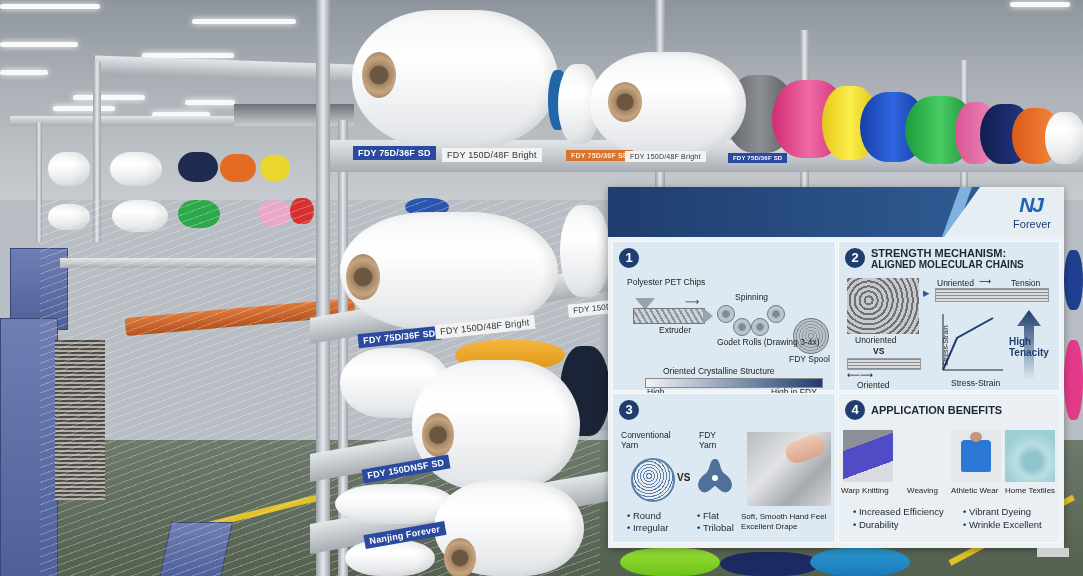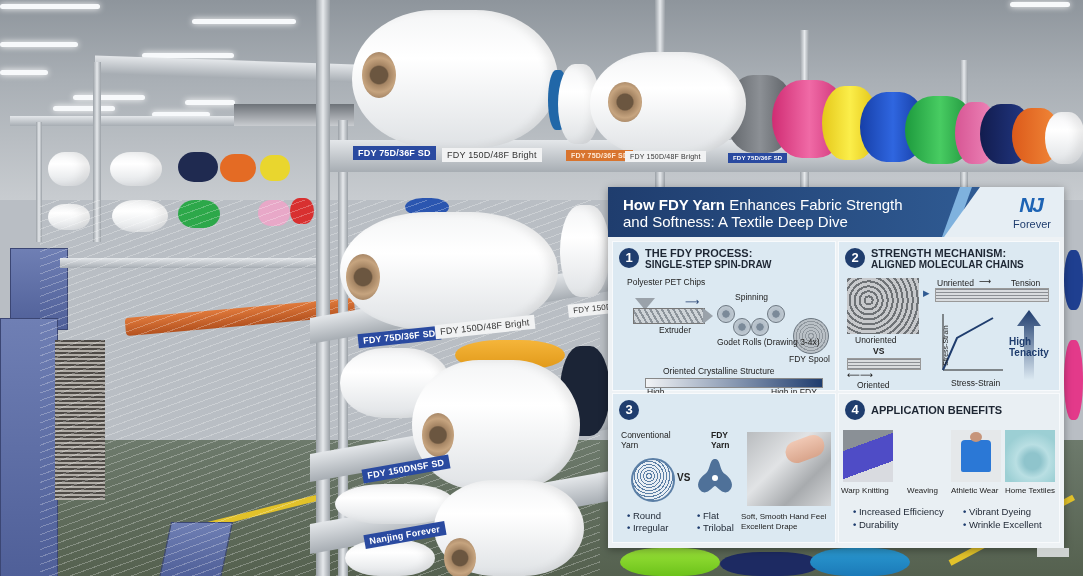--- a/index.html
+++ b/index.html
@@ -151,36 +151,28 @@
   <div class="label blue" style="left:728px;top:153px;font-size:6px;">FDY 75D/36F SD</div>
   <div class="label blue" style="left:358px;top:330px;transform:rotate(-6deg);">FDY 75D/36F SD</div>
   <div class="label white" style="left:435px;top:320px;transform:rotate(-6deg);">FDY 150D/48F Bright</div>
   <div class="label white" style="left:568px;top:300px;font-size:8px;transform:rotate(-6deg);">FDY 150D/48F Bright</div>
   <div class="label blue" style="left:362px;top:462px;transform:rotate(-10deg);">FDY 150DNSF SD</div>
   <div class="label blue" style="left:364px;top:528px;transform:rotate(-10deg);">Nanjing Forever</div>
 </div>
 
 <div class="info">
   <div class="info-head">
-    <div class="info-title">
-      <b>How FDY Yarn</b><span> Enhances Fabric Strength</span><br>
-      <span>and Softness: A Textile Deep Dive</span>
-    </div>
     <div class="logo-stripe"></div>
     <div class="logo-wrap"></div>
     <div class="logo-nj"><span style="color:#1d63b4">NJ</span></div>
     <div class="logo-forever">Forever</div>
   </div>
 
   <div class="panel p1">
     <div class="num">1</div>
-    <div class="ptitle">
-      <div>THE FDY PROCESS:</div>
-      <div class="psub">SINGLE-STEP SPIN-DRAW</div>
-    </div>
     <div class="t" style="left:14px;top:36px;width:46px;line-height:9px;">Polyester PET Chips</div>
     <div style="position:absolute;left:22px;top:56px;width:0;height:0;border-left:10px solid transparent;border-right:10px solid transparent;border-top:12px solid #9aa2aa;"></div>
     <div style="position:absolute;left:20px;top:66px;width:70px;height:14px;background:repeating-linear-gradient(60deg,#8d949b 0 2px,#cfd4d8 2px 5px);border:1px solid #777;"></div>
     <div style="position:absolute;left:90px;top:66px;width:0;height:0;border-top:8px solid transparent;border-bottom:8px solid transparent;border-left:10px solid #9aa2aa;"></div>
     <div class="t" style="left:72px;top:54px;font-size:10px;color:#1f3d6e;">⟶</div>
     <div class="t" style="left:46px;top:83px;">Extruder</div>
     <div class="t" style="left:122px;top:50px;text-align:right;">Spinning</div>
     <div class="roll" style="left:104px;top:63px;"></div>
     <div class="roll" style="left:120px;top:76px;"></div>
     <div class="roll" style="left:138px;top:76px;"></div>
@@ -226,21 +218,21 @@
           </linearGradient>
         </defs>
       <polygon points="12,0 24,16 17,16 17,70 7,70 7,16 0,16" fill="url(#ag)"></polygon>
     </svg>
     <div class="t tc" style="left:170px;top:94px;width:42px;font-size:10px;font-weight:bold;color:#1f3d6e;white-space:normal;line-height:11px;">High Tenacity</div>
   </div>
 
   <div class="panel p3">
     <div class="num">3</div>
     <div class="t tc" style="left:8px;top:36px;width:60px;white-space:normal;line-height:10px;">Conventional Yarn</div>
-    <div class="t tc" style="left:98px;top:36px;width:30px;white-space:normal;line-height:10px;font-weight:bold;">FDY Yarn</div>
+    <div class="t tc" style="left:86px;top:36px;width:30px;white-space:normal;line-height:10px;">FDY Yarn</div>
     <div style="position:absolute;left:18px;top:64px;width:40px;height:40px;border-radius:50%;background:repeating-radial-gradient(circle at 40% 40%,#e8eef4 0 2px,#5b7fa6 2px 3px);border:2px solid #5b7fa6;"></div>
     <div class="t" style="left:64px;top:78px;font-weight:bold;font-size:10px;">VS</div>
     <svg style="position:absolute;left:82px;top:62px;" width="40" height="40" viewBox="0 0 40 40">
       <path d="M20 3 C26 3 24 14 30 18 C36 22 40 30 34 35 C28 40 22 30 20 30 C18 30 12 40 6 35 C0 30 4 22 10 18 C16 14 14 3 20 3 Z" fill="#4f7199"></path>
       <circle cx="20" cy="22" r="3" fill="#fff"></circle>
     </svg>
     <div class="bullet" style="left:14px;top:116px;">Round</div>
     <div class="bullet" style="left:14px;top:128px;">Irregular</div>
     <div class="bullet" style="left:84px;top:116px;">Flat</div>
     <div class="bullet" style="left:84px;top:128px;">Trilobal</div>

